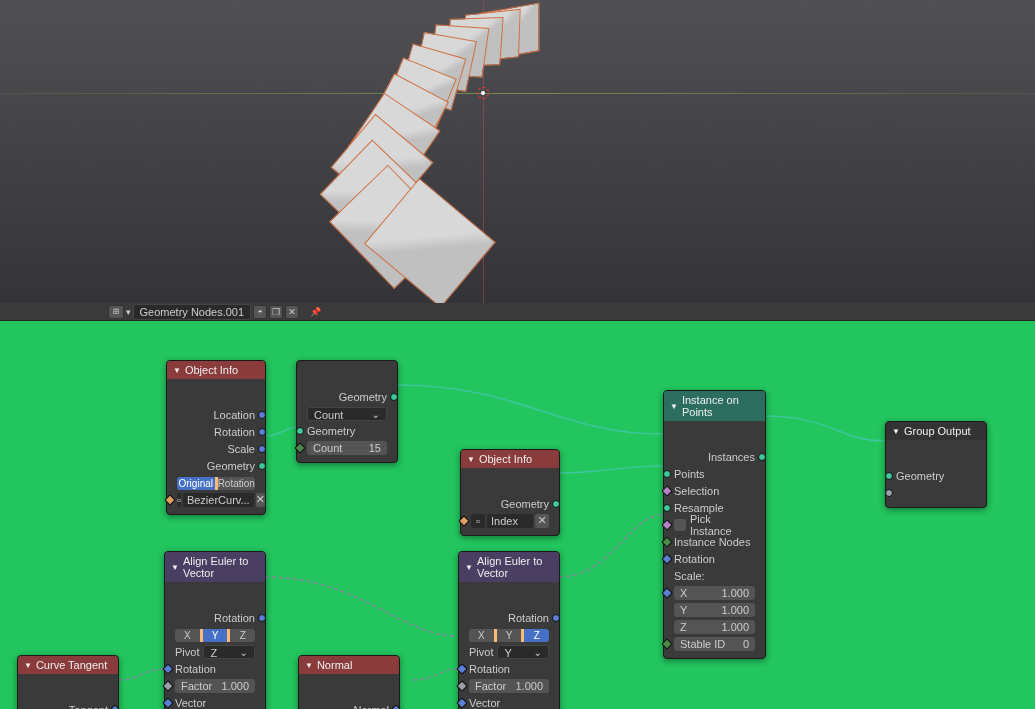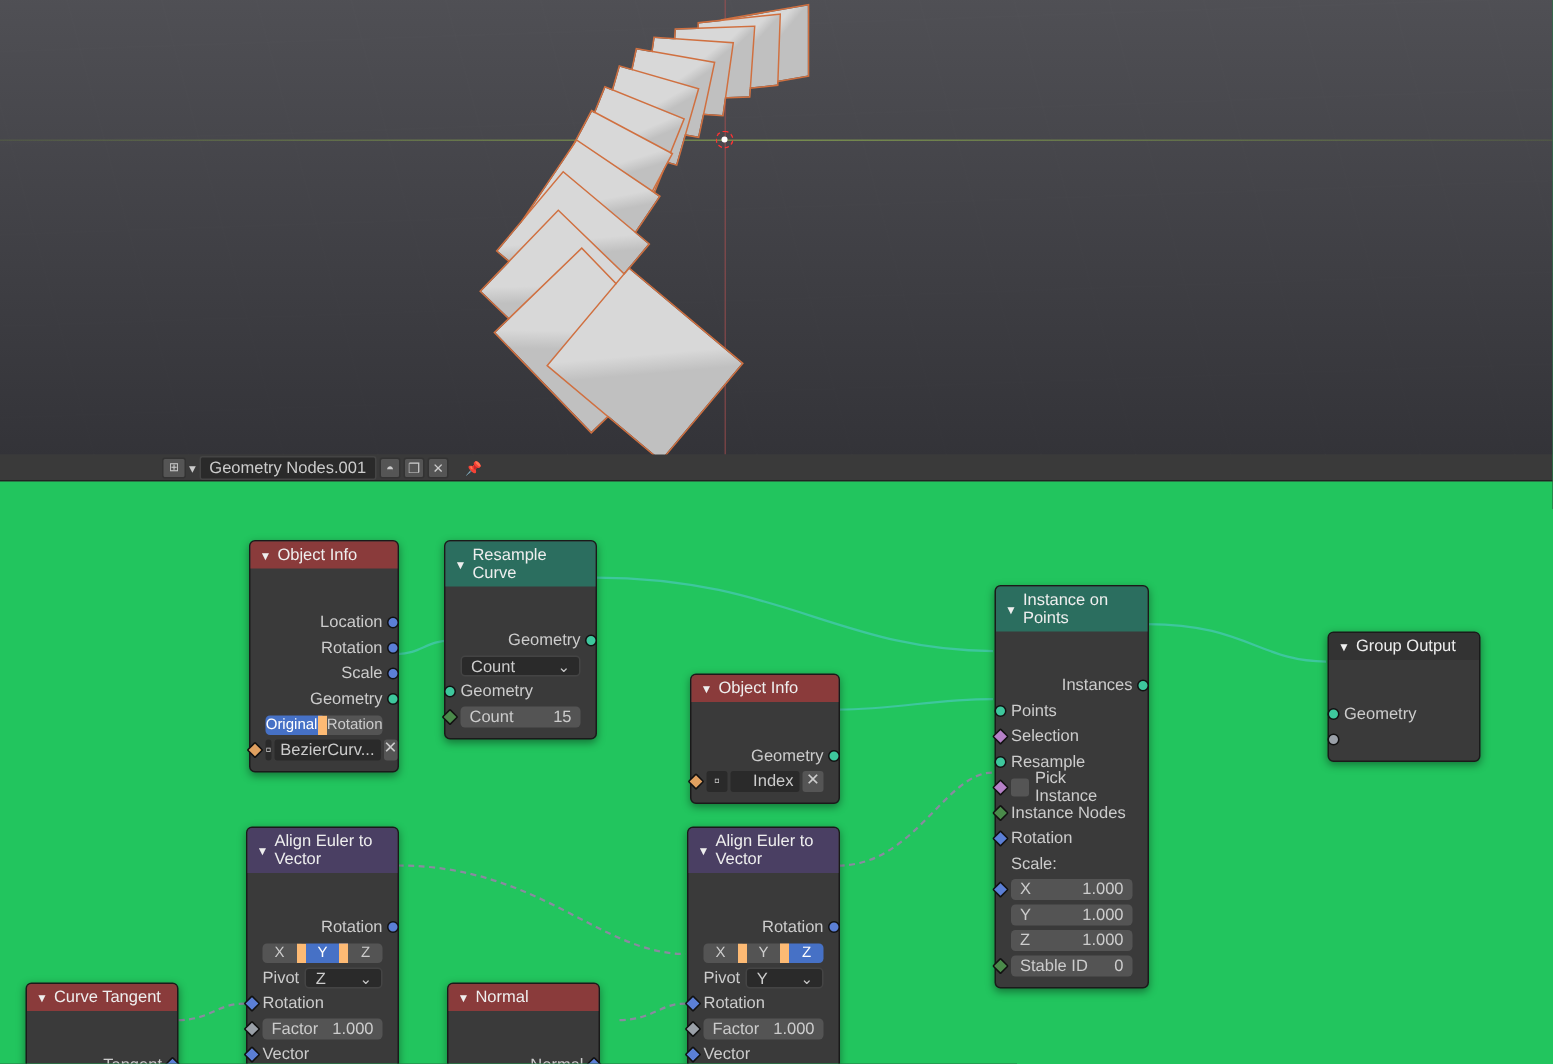--- a/index.html
+++ b/index.html
@@ -48,27 +48,27 @@
 .c-vec { background:#5b7fd6; }
 .c-float { background:#9aa0a8; }
 .c-bool { background:#b580c7; }
 .c-obj { background:#e0a060; }
 .c-int { background:#4a8a4a; }
 .field { background:#545454; border-radius:3px; padding:1px 6px; flex:1; text-align:left; height:14px; line-height:12px; }
 .field.num { display:flex; justify-content:space-between; }
 .select { background:#2a2a2a; border:1px solid #444; border-radius:3px; padding:1px 6px; flex:1; display:flex; justify-content:space-between; height:14px;}
 .select::after{content:'⌄';font-size:10px;}
 .btnrow { display:flex; gap:0; }
-.btnrow .seg { flex:1; background:#545454; text-align:center; padding:1px 0; border-right:6px solid #fdba74; font-size:10px;}
+.btnrow .seg { flex:1; background:#545454; text-align:center; padding:1px 0; border-right:3px solid #fdba74; font-size:10px;}
 .btnrow .seg:first-child{border-radius:3px 0 0 3px;}
 .btnrow .seg:last-child{border-radius:0 3px 3px 0;border-right:none;}
 .btnrow .seg.active{background:#4671c6;color:#fff;}
 .objref { display:flex; gap:2px; align-items:center; }
 .objref .ico{width:14px;height:14px;background:#2a2a2a;border-radius:2px;display:flex;justify-content:center;align-items:center;}
-.objref .name{flex:1;background:#2a2a2a;padding:1px 4px;border-radius:2px;text-align:right;}
+.objref .name{flex:1;background:#2a2a2a;padding:1px 4px;border-radius:2px;}
 .objref .x{width:14px;height:14px;background:#555;border-radius:2px;text-align:center;line-height:12px;}
 .check{width:12px;height:12px;background:#555;border-radius:2px;margin-right:4px;}
 
 svg.wires { position:absolute; top:0; left:0; width:1035px; height:388px; pointer-events:none; }
 svg.wires path { fill:none; stroke:#888; stroke-width:1.5; }
 svg.wires path.geo { stroke:#3ec79d; }
 svg.wires path.vec { stroke:#8a8aa0; stroke-dasharray:4 3; }
 </style>
 </head>
 <body>
@@ -148,21 +148,20 @@
           <div class="objref" style="width:100%">
             <span class="ico">▫</span>
             <span class="name">BezierCurv...</span>
             <span class="x">✕</span>
           </div>
         </div>
   </div>
 </div>
 
 <div class="node" style="left:296px;top:39px;width:102px">
-  <div class="node-header hdr-teal">Resample Curve</div>
   <div class="node-body">
     <div class="row right">
           <span>Geometry</span>
           <span class="sock out c-geo"></span>
         </div>
     <div class="row">
           <div class="select">
             <span>Count</span>
           </div>
         </div>

